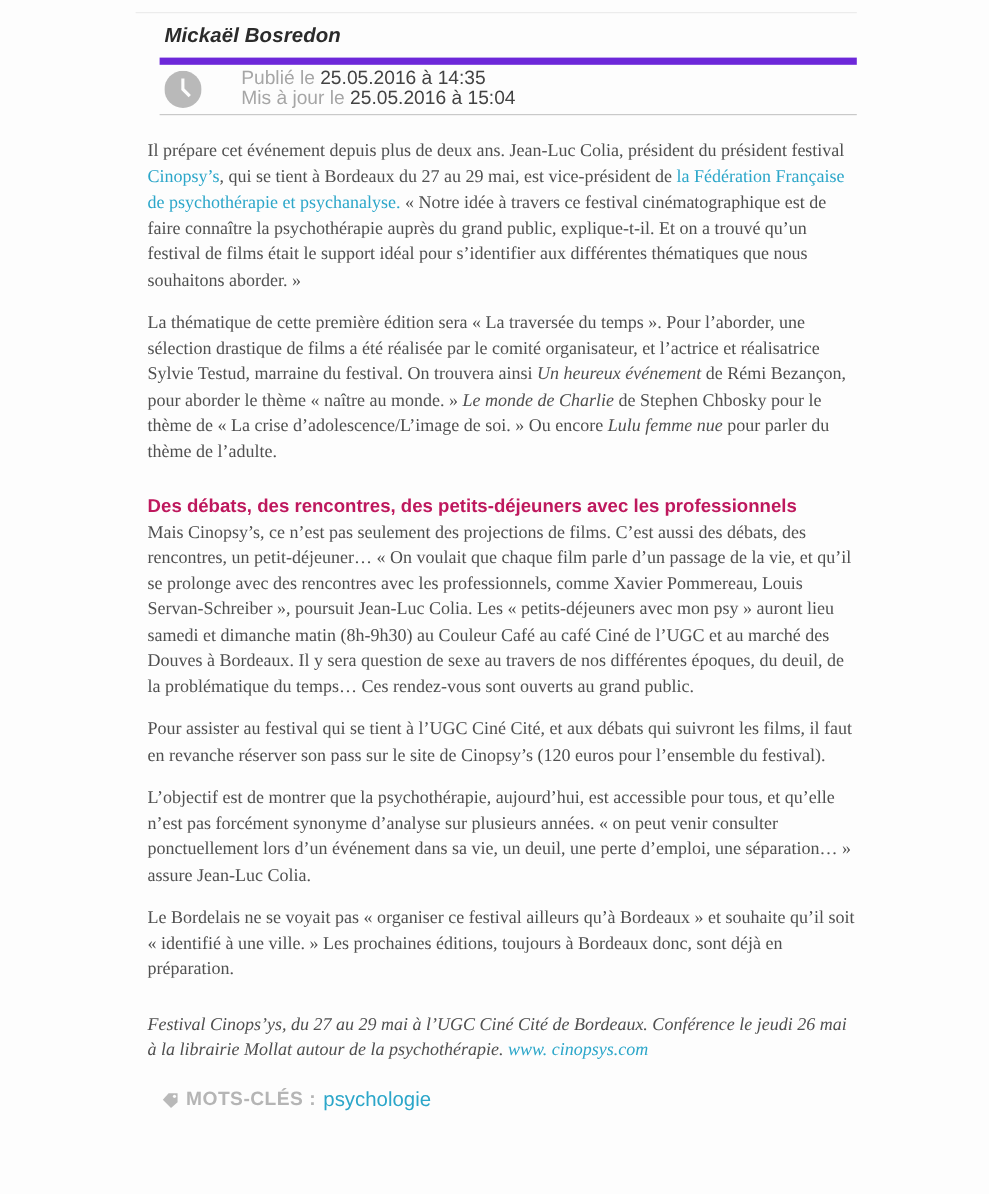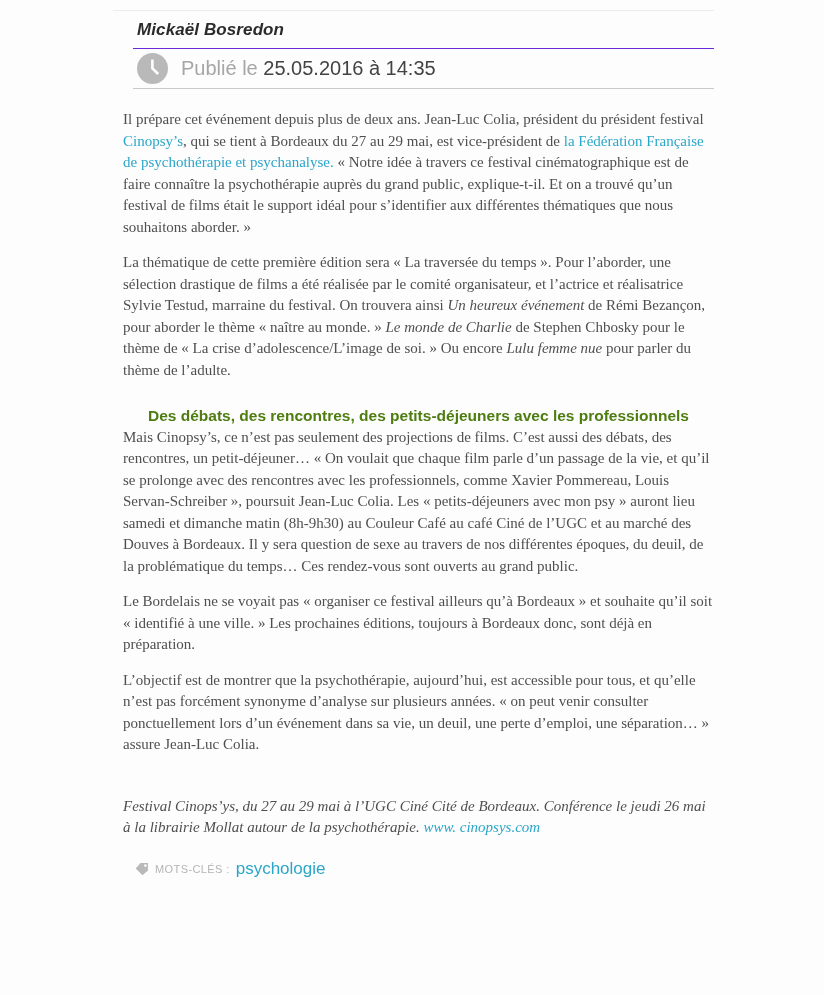--- a/index.html
+++ b/index.html
@@ -21,83 +21,83 @@
     top: 10px;
     width: 601px;
     height: 1px;
     background: #ececec;
   }
   .header-block {
     margin: 10px 0 0 133px;
     width: 581px;
   }
   .byline {
-    border-bottom: 1px solid #6d28d9;
+    border-bottom: 6px solid #6d28d9;
     padding: 9px 0 7px 4px;
   }
   .author-name {
     font-size: 17px;
     line-height: 22px;
     font-weight: bold;
     font-style: italic;
     color: #2b2b2b;
     letter-spacing: .1px;
   }
   .dateline {
     border-bottom: 1px solid #c9c9c9;
     padding: 4px 0 4px 4px;
     display: flex;
     align-items: center;
     gap: 13px;
   }
   .clock-icon svg { display: block; }
   .date-lines {
-    font-size: 20px;
+    font-size: 16px;
     line-height: 16.5px;
+    margin-left: 20px;
   }
   .date-label { color: #a6a6a6; }
   .date-value { color: #434343; }
   .article {
     margin: 20px 0 0 123px;
     width: 591px;
   }
   .article p.para {
     margin: 0 0 14px 0;
     font-size: 15px;
     line-height: 21.5px;
     color: #4f4f4f;
     font-family: Liberation Serif, serif;
   }
   .article h2.section-heading {
     margin: 24px 0 0 0;
     font-size: 15.5px;
     line-height: 21.5px;
     font-weight: bold;
-    color: #4d7c0f;
-    text-align: center;
+    color: #be185d;
   }
   .article p.closing {
-    margin-top: 40px;
+    margin-top: 24px;
     font-style: italic;
   }
   a.link {
     color: var(--link, #2ba6c9);
     text-decoration: none;
     cursor: pointer;
   }
   .tags {
     margin: 20px 0 0 135px;
     display: flex;
     align-items: center;
     gap: 6px;
   }
   .tag-icon svg { display: block; }
   .tags-label {
-    font-size: 11px;
-    font-weight: normal;
+    font-size: 16px;
+    font-weight: bold;
     color: #b5b5b5;
     letter-spacing: .4px;
   }
   .tag-link {
     font-size: 17px;
     color: var(--link, #2ba6c9);
     text-decoration: none;
     cursor: pointer;
   }
 </style>
@@ -115,31 +115,36 @@
       <svg width="31" height="31" viewBox="0 0 31 31">
         <circle cx="15.5" cy="15.5" r="15.5" fill="#b9b9b9"></circle>
         <path d="M14.1 6.5 L16.7 6.5 L16.7 14.7 L22.1 20.1 L20.2 22 L14.1 15.9 Z" fill="#fdfdfd"></path>
       </svg>
     </span>
     <div class="date-lines">
       <div>
         <span class="date-label">Publié le</span>
         <span class="date-value">25.05.2016 à 14:35</span>
       </div>
+      <div>
+        <span class="date-label">Mis à jour le</span>
+        <span class="date-value">25.05.2016 à 15:04</span>
+      </div>
     </div>
   </div>
 </div>
 
 <article class="article">
     <p class="para"><span>Il prépare cet événement depuis plus de deux ans. Jean-Luc Colia, président du président festival </span><a class="link" href="#">Cinopsy’s</a><span>, qui se tient à Bordeaux du 27 au 29 mai, est vice-président de </span><a class="link" href="#">la Fédération Française de psychothérapie et psychanalyse.</a><span> « Notre idée à travers ce festival cinématographique est de faire connaître la psychothérapie auprès du grand public, explique-t-il. Et on a trouvé qu’un festival de films était le support idéal pour s’identifier aux différentes thématiques que nous souhaitons aborder. »</span></p>
     <p class="para"><span>La thématique de cette première édition sera « La traversée du temps ». Pour l’aborder, une sélection drastique de films a été réalisée par le comité organisateur, et l’actrice et réalisatrice Sylvie Testud, marraine du festival. On trouvera ainsi </span><em>Un heureux événement</em><span> de Rémi Bezançon, pour aborder le thème « naître au monde. » </span><em>Le monde de Charlie</em><span> de Stephen Chbosky pour le thème de « La crise d’adolescence/L’image de soi. » Ou encore </span><em>Lulu femme nue</em><span> pour parler du thème de l’adulte.</span></p>
     <h2 class="section-heading">Des débats, des rencontres, des petits-déjeuners avec les professionnels</h2>
     <p class="para"><span>Mais Cinopsy’s, ce n’est pas seulement des projections de films. C’est aussi des débats, des rencontres, un petit-déjeuner… « On voulait que chaque film parle d’un passage de la vie, et qu’il se prolonge avec des rencontres avec les professionnels, comme Xavier Pommereau, Louis Servan-Schreiber », poursuit Jean-Luc Colia. Les « petits-déjeuners avec mon psy » auront lieu samedi et dimanche matin (8h-9h30) au Couleur Café au café Ciné de l’UGC et au marché des Douves à Bordeaux. Il y sera question de sexe au travers de nos différentes époques, du deuil, de la problématique du temps… Ces rendez-vous sont ouverts au grand public.</span></p>
+    <p class="para"><span>Pour assister au festival qui se tient à l’UGC Ciné Cité, et aux débats qui suivront les films, il faut en revanche réserver son pass sur le site de Cinopsy’s (120 euros pour l’ensemble du festival).</span></p>
+    <p class="para"><span>L’objectif est de montrer que la psychothérapie, aujourd’hui, est accessible pour tous, et qu’elle n’est pas forcément synonyme d’analyse sur plusieurs années. « on peut venir consulter ponctuellement lors d’un événement dans sa vie, un deuil, une perte d’emploi, une séparation… » assure Jean-Luc Colia.</span></p>
     <p class="para"><span>Le Bordelais ne se voyait pas « organiser ce festival ailleurs qu’à Bordeaux » et souhaite qu’il soit « identifié à une ville. » Les prochaines éditions, toujours à Bordeaux donc, sont déjà en préparation.</span></p>
-    <p class="para"><span>L’objectif est de montrer que la psychothérapie, aujourd’hui, est accessible pour tous, et qu’elle n’est pas forcément synonyme d’analyse sur plusieurs années. « on peut venir consulter ponctuellement lors d’un événement dans sa vie, un deuil, une perte d’emploi, une séparation… » assure Jean-Luc Colia.</span></p>
     <p class="para closing"><span>Festival Cinops’ys, du 27 au 29 mai à l’UGC Ciné Cité de Bordeaux. Conférence le jeudi 26 mai à la librairie Mollat autour de la psychothérapie. </span><a class="link" href="#">www. cinopsys.com</a></p>
   </article>
 
 <div class="tags">
   <span class="tag-icon">
     <svg width="14" height="14" viewBox="0 0 16 16">
       <path d="M6.3 1.2 L14.8 1.2 L14.8 9.7 L8.6 15.2 L0.8 7.4 Z" fill="#b9b9b9"></path>
       <circle cx="11.9" cy="4.1" r="1.5" fill="#fdfdfd"></circle>
     </svg>
   </span>

